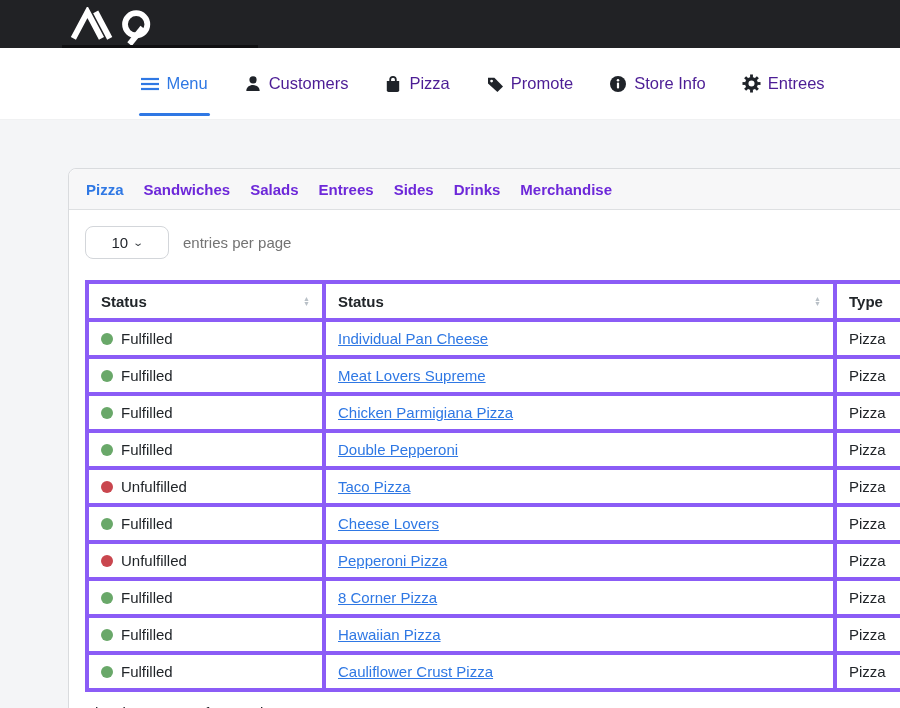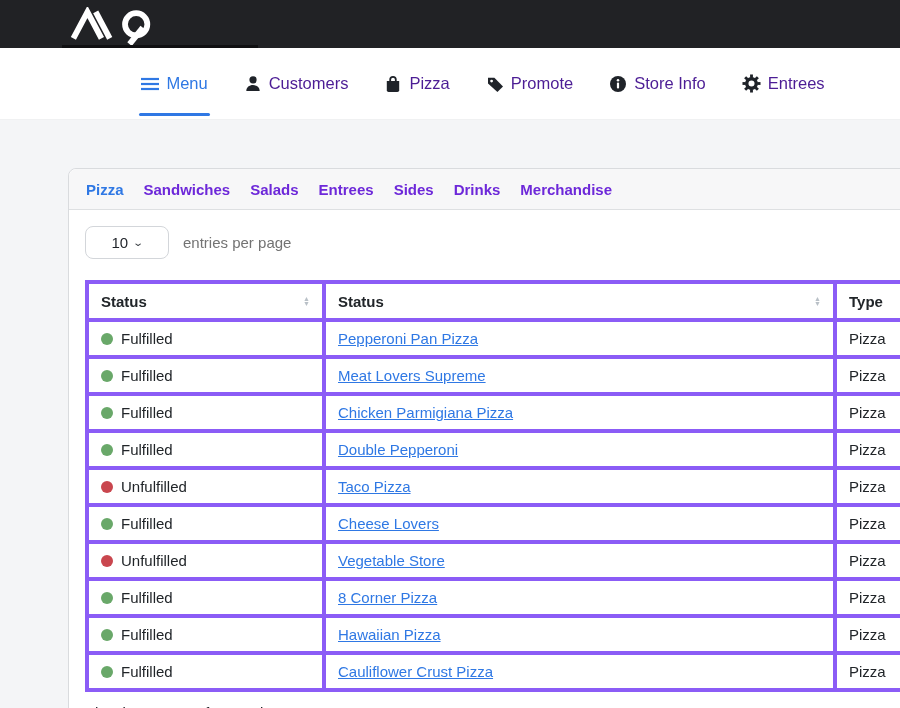--- a/index.html
+++ b/index.html
@@ -204,21 +204,21 @@
           </tr>
         </thead>
         <tbody>
           <tr>
             <td>
                 <span class="status-cell">
                   <span class="dot" style="background: rgb(105, 168, 105);"></span>
                   <span>Fulfilled</span>
                 </span>
               </td>
-            <td><a>Pepperoni Pan Pizza</a></td>
+            <td><a>Individual Pan Cheese</a></td>
             <td><span>Pizza</span></td>
           </tr>
           <tr>
             <td>
                 <span class="status-cell">
                   <span class="dot" style="background: rgb(105, 168, 105);"></span>
                   <span>Fulfilled</span>
                 </span>
               </td>
             <td><a>Meat Lovers Supreme</a></td>
@@ -264,21 +264,21 @@
             <td><a>Cheese Lovers</a></td>
             <td><span>Pizza</span></td>
           </tr>
           <tr>
             <td>
                 <span class="status-cell">
                   <span class="dot" style="background: rgb(201, 70, 78);"></span>
                   <span>Unfulfilled</span>
                 </span>
               </td>
-            <td><a>Vegetable Store</a></td>
+            <td><a>Pepperoni Pizza</a></td>
             <td><span>Pizza</span></td>
           </tr>
           <tr>
             <td>
                 <span class="status-cell">
                   <span class="dot" style="background: rgb(105, 168, 105);"></span>
                   <span>Fulfilled</span>
                 </span>
               </td>
             <td><a>8 Corner Pizza</a></td>

